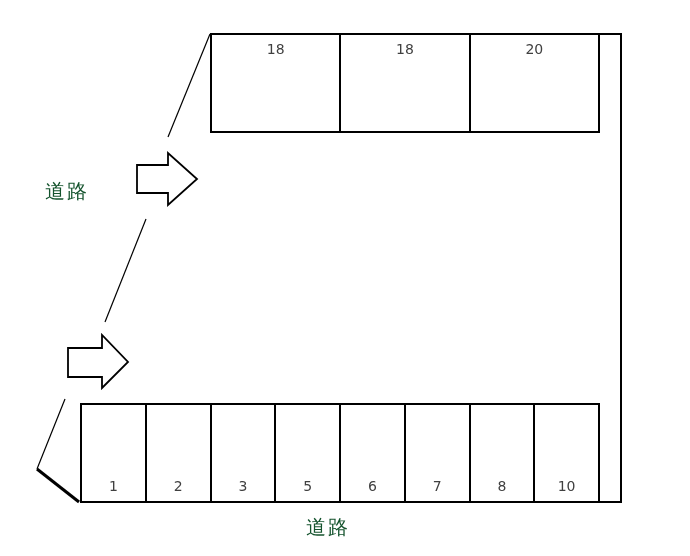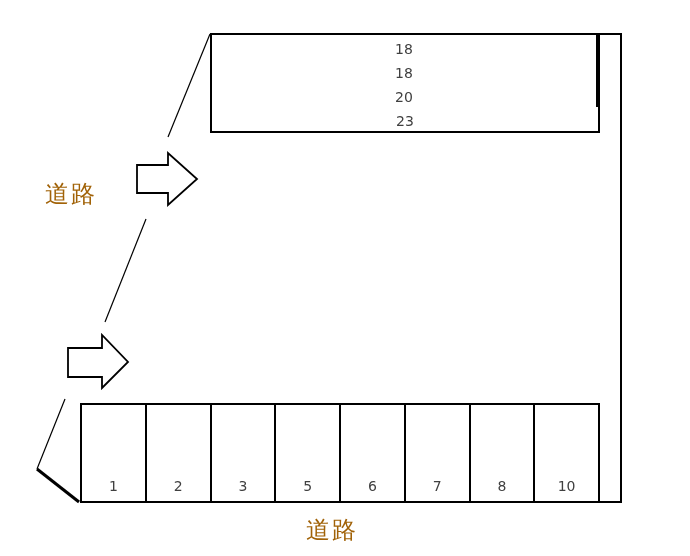--- a/index.html
+++ b/index.html
@@ -23,40 +23,40 @@
     height: 556px;
     pointer-events: none;
   }
   .row {
     position: absolute;
     display: flex;
     box-sizing: border-box;
     border: 2px solid #000000;
     background: #ffffff;
   }
-  #row-top    { left: 210px; top: 33px;  width: 390px; height: 100px; flex-direction: column; }
+  #row-top    { left: 210px; top: 33px;  width: 390px; height: 100px; }
   #row-middle { left: 146px; top: 218px; width: 454px; height: 100px; }
   #row-bottom { left: 80px;  top: 403px; width: 520px; height: 100px; }
   .space {
     flex: 1 1 0;
     display: flex;
     justify-content: center;
     border-right: 2px solid #000000;
     box-sizing: border-box;
     font-size: 14px;
     color: #404040;
   }
   .space:last-child { border-right: none; }
   .align-top    .space { align-items: flex-start; padding-top: 6px; }
   .align-middle .space { align-items: center; }
   .align-bottom .space { align-items: flex-end; padding-bottom: 7px; }
   .road-label {
     position: absolute;
-    font-size: 24px;
-    color: #a16207;
+    font-size: 20px;
+    color: #14532d;
     letter-spacing: 2px;
     white-space: nowrap;
   }
   #road-left   { left: 45px;  top: 178px; }
   #road-bottom { left: 306px; top: 514px; }
 </style>
 </head>
 <body>
 
 <div class="stage">
@@ -76,23 +76,20 @@
 
   <div class="row align-top" id="row-top">
       <div class="space">
         <span>18</span>
       </div>
       <div class="space">
         <span>18</span>
       </div>
       <div class="space">
         <span>20</span>
-      </div>
-      <div class="space">
-        <span>23</span>
       </div>
     </div>
   <div class="row align-bottom" id="row-bottom">
       <div class="space">
         <span>1</span>
       </div>
       <div class="space">
         <span>2</span>
       </div>
       <div class="space">

